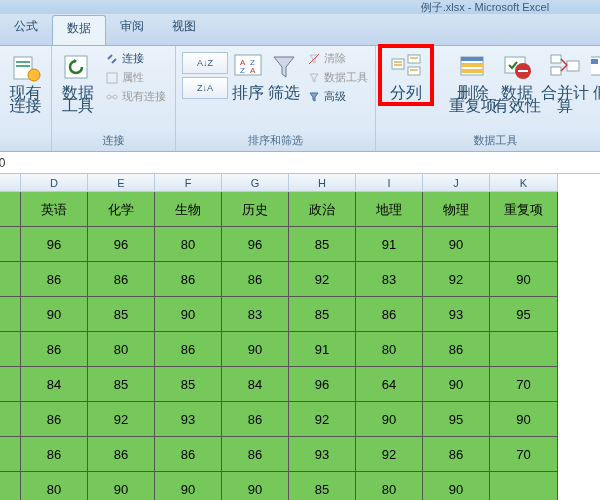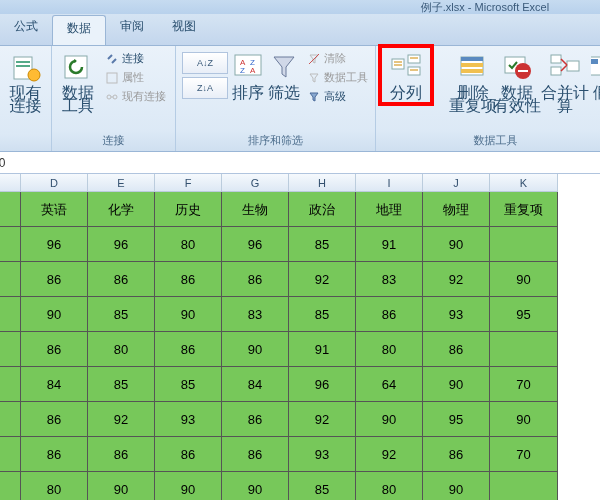--- a/index.html
+++ b/index.html
@@ -219,22 +219,22 @@
       <div class="col-head cw">H</div>
       <div class="col-head cw">I</div>
       <div class="col-head cw">J</div>
       <div class="col-head cw-last">K</div>
     </div>
   <div id="gridbody">
       <div class="data-row">
         <div class="cell left-stub" style="background: rgb(119, 200, 90);"></div>
         <div class="cell cw">英语</div>
         <div class="cell cw">化学</div>
+        <div class="cell cw">生物</div>
         <div class="cell cw">历史</div>
-        <div class="cell cw">生物</div>
         <div class="cell cw">政治</div>
         <div class="cell cw">地理</div>
         <div class="cell cw">物理</div>
         <div class="cell cw-last">重复项</div>
       </div>
       <div class="data-row">
         <div class="cell left-stub" style="background: rgb(119, 200, 90);"></div>
         <div class="cell cw">96</div>
         <div class="cell cw">96</div>
         <div class="cell cw">80</div>

